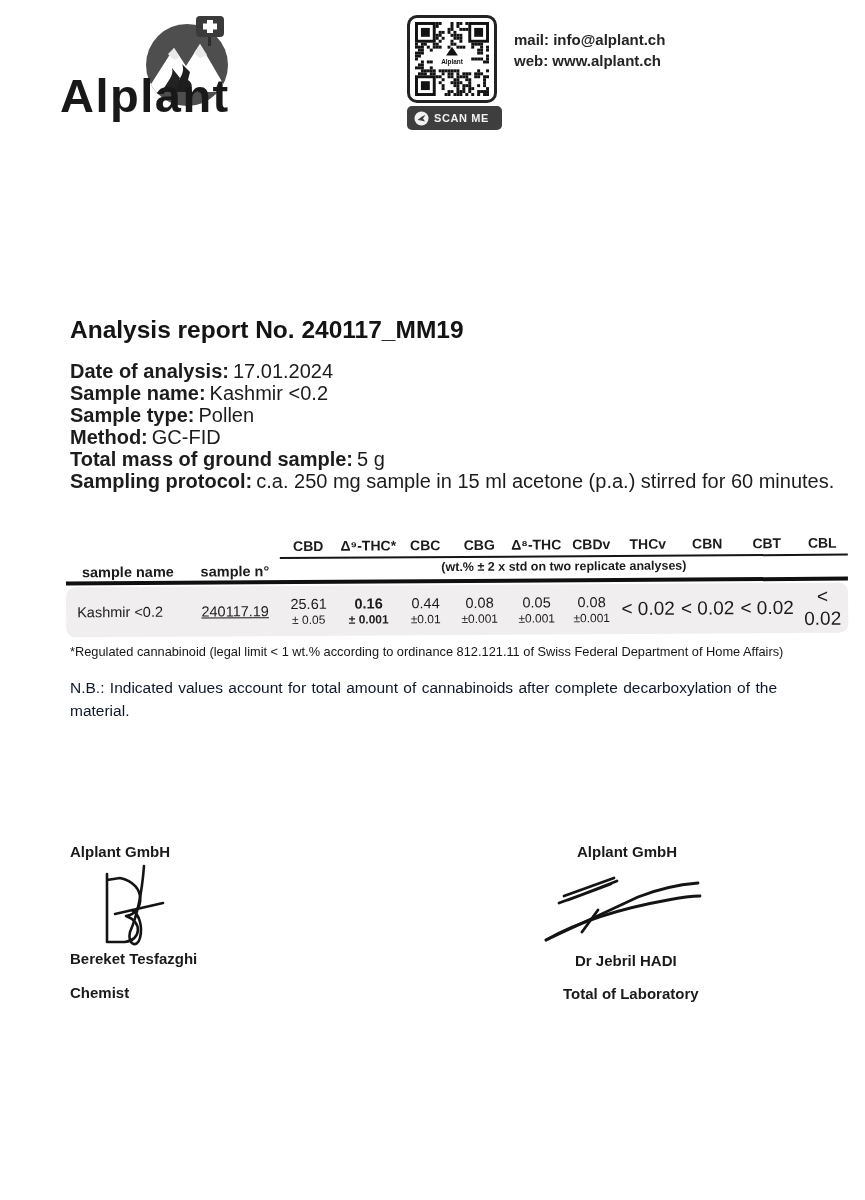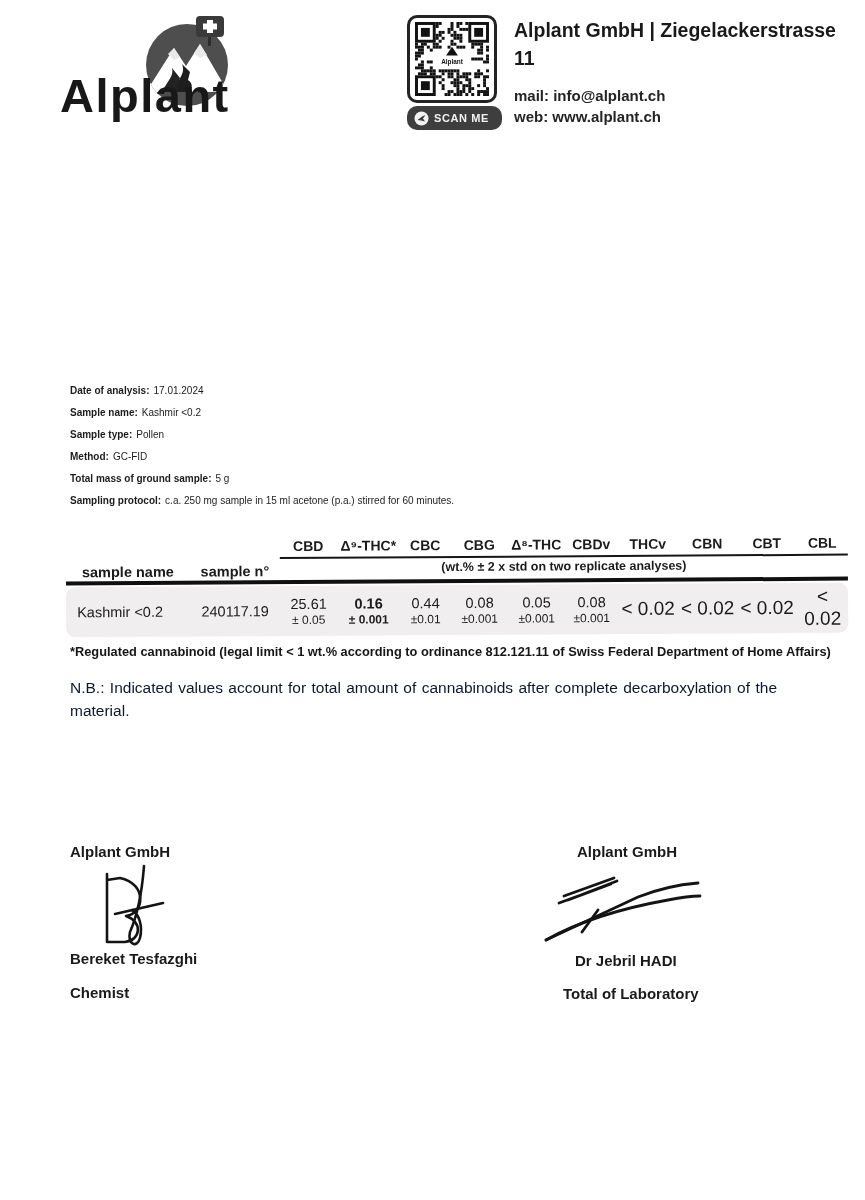--- a/index.html
+++ b/index.html
@@ -7,47 +7,47 @@
     position:relative;width:865px;height:1200px;margin:0 auto;background:#ffffff;
     font-family:"Liberation Sans","DejaVu Sans",sans-serif;color:#1b1b1b;overflow:hidden;
   }
   
   .logo-mark{position:absolute;left:138px;top:8px;width:104px;height:104px;}
   .logo-word{position:absolute;left:60px;top:68px;font-size:47px;font-weight:700;
     letter-spacing:1.5px;color:#181818;}
   .qr-frame{position:absolute;left:407px;top:15px;width:90px;height:88px;border:3px solid #232323;
     border-radius:10px;background:#fff;box-sizing:border-box;padding:4px;}
   .scan-pill{position:absolute;left:407px;top:106px;width:95px;height:24px;background:#3e3e3e;
-    border-radius:10px;display:flex;align-items:center;padding:0 7px;box-sizing:border-box;gap:5px;}
+    border-radius:5px;display:flex;align-items:center;padding:0 7px;box-sizing:border-box;gap:5px;}
   .scan-pill .txt{color:#f2f2f2;font-size:11px;font-weight:700;letter-spacing:0.6px;}
   .company{position:absolute;left:514px;top:16px;width:345px;}
   .co-main{font-size:19.5px;font-weight:700;color:#191919;line-height:28px;}
   .co-sub{font-size:15px;font-weight:700;color:#242424;line-height:21px;}
   .co-gap{height:13px;}
   
   .title{position:absolute;left:70px;top:316px;font-size:24.5px;font-weight:700;color:#141414;}
-  .meta{position:absolute;left:70px;top:380px;font-size:10px;line-height:22px;color:#1c1c1c;}
+  .meta{position:absolute;left:70px;top:360px;font-size:20px;line-height:22px;color:#1c1c1c;}
   .meta .b{font-weight:700;margin-right:4px;}
   
   .tbl{position:absolute;left:66px;top:537px;width:782px;transform:rotate(-0.35deg);}
   .t-grid{display:grid;grid-template-columns:124px 90px 57px 63px 51px 57px 57px 53px 60px 59px 60px 51px;}
   .t-head{border-bottom:4px solid #101010;padding-bottom:1px;}
   .th-sample{grid-row:1/3;align-self:end;text-align:center;font-weight:700;font-size:14.5px;}
   .th-col{font-weight:700;font-size:14px;text-align:center;padding-bottom:3px;align-self:end;}
   .th-unit{grid-column:3/13;border-top:2px solid #161616;font-weight:700;font-size:12.5px;
     text-align:center;padding:2px 0 4px 0;}
   .t-row{margin-top:2px;background:#f0eeee;border-radius:9px;min-height:50px;align-items:center;}
   .td-name{padding-left:11px;font-size:14.5px;}
-  .td-no{text-align:center;font-size:14.5px;}
+  .td-no{text-align:center;font-size:14.5px;text-decoration:underline;}
   .td-val{text-align:center;}
   .td-val .v{display:block;font-size:14.5px;}
   .td-val .s{display:block;font-size:12px;margin-top:1px;}
   .td-val.bold .v,.td-val.bold .s{font-weight:700;}
   .td-lt{text-align:center;font-size:19px;}
-  .footnote{position:absolute;left:70px;top:644px;font-size:12.8px;color:#161616;font-weight:bold;}
+  .footnote{position:absolute;left:70px;top:644px;font-size:12.8px;color:#161616;}
   .nb{position:absolute;left:70px;top:676px;width:707px;font-size:15.5px;line-height:23px;
     text-align:justify;color:#0f172a;}
   
   .sig-label{position:absolute;font-size:15px;font-weight:700;color:#1a1a1a;}
   .sig-svg{position:absolute;}
 </style>
 </head>
 <body>
 
 <div class="page">
@@ -264,26 +264,26 @@
   </div>
   <div class="scan-pill">
     <svg width="15" height="15" viewBox="0 0 15 15">
       <circle cx="7.5" cy="7.5" r="7" fill="#f2f2f2"></circle>
       <path d="M3.5,9 L8,5.5 L11.5,4 L9,7.5 L11,10.5 L7,9.5 Z" fill="#3e3e3e"></path>
     </svg>
     <span class="txt">SCAN ME</span>
   </div>
 
   <div class="company">
-    <div class="co-main">Alplant GmbH | Ziegelackerstrasse 11</div>
     <div class="co-gap"></div>
     <div class="co-sub">mail: info@alplant.ch</div>
     <div class="co-sub">web: www.alplant.ch</div>
   </div>
 
+  <div class="title">Analysis report No. 240117_MM19</div>
 
   <div class="meta">
     <div><span class="b">Date of analysis:</span><span>17.01.2024</span></div>
     <div><span class="b">Sample name:</span><span>Kashmir &lt;0.2</span></div>
     <div><span class="b">Sample type:</span><span>Pollen</span></div>
     <div><span class="b">Method:</span><span>GC-FID</span></div>
     <div><span class="b">Total mass of ground sample:</span><span>5 g</span></div>
     <div><span class="b">Sampling protocol:</span><span>c.a. 250 mg sample in 15 ml acetone (p.a.) stirred for 60 minutes.</span></div>
   </div>
 

